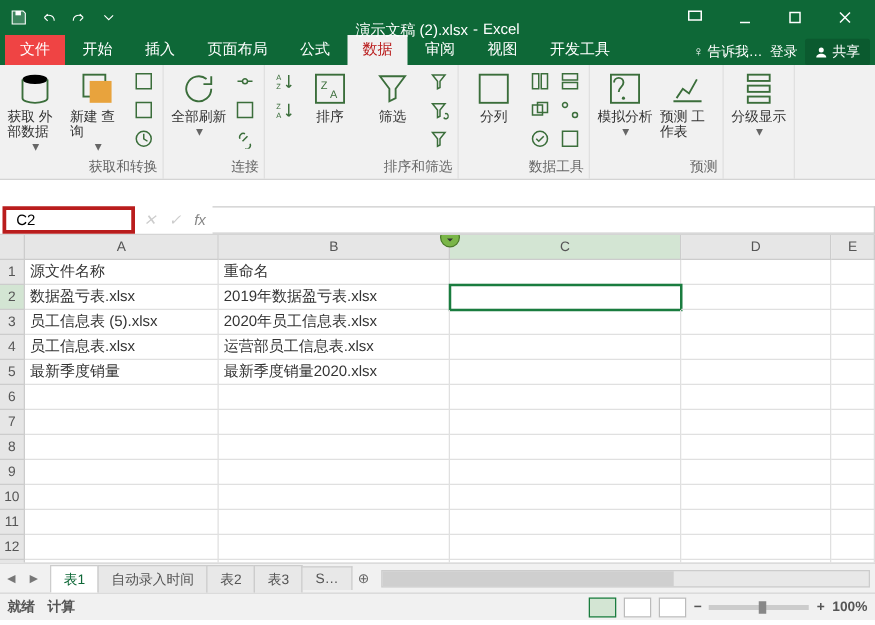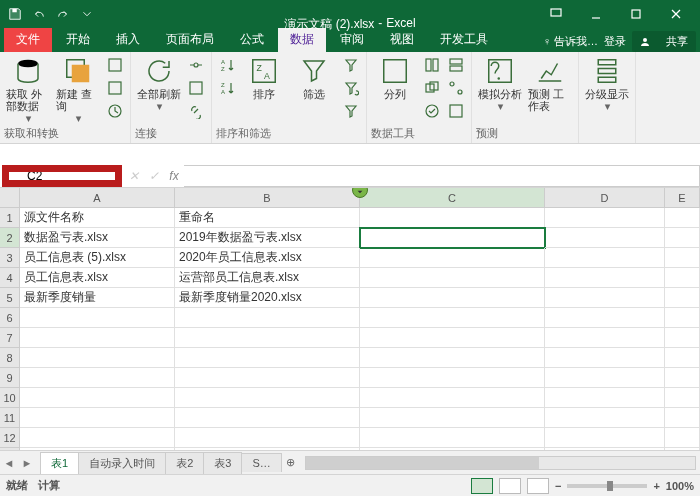--- a/index.html
+++ b/index.html
@@ -7,37 +7,37 @@
   .titlebar { height:28px; background:#0e6837; display:flex; align-items:center; color:#fff; padding:0 4px; position:relative; }
   .qat { display:flex; gap:2px; align-items:center; }
   .qat-btn { width:22px; height:22px; display:flex; align-items:center; justify-content:center; cursor:pointer; }
   .qat-btn svg { width:14px; height:14px; fill:#fff; }
   .titletext { position:absolute; left:50%; transform:translateX(-50%); font-size:12px; display:flex; gap:4px;margin-top:20px; }
   .winctrl { margin-left:auto; display:flex; gap:0; }
   .winbtn { width:40px; height:28px; display:flex; align-items:center; justify-content:center; cursor:pointer; }
   .winbtn svg { width:12px; height:12px; stroke:#fff; fill:none; stroke-width:1.2; }
   .ribbon-tabs { height:24px; background:#0e6837; display:flex; align-items:flex-end; padding:0 4px; color:#fff; gap:2px; }
   .rtab { padding:4px 12px; font-size:12px; cursor:pointer; }
-  .rtab.active { background:#f1f1f1; color:#4c1d95; }
+  .rtab.active { background:#f1f1f1; color:#b91c1c; }
   .rtab.file { background:#ef4444; }
   .rright { margin-left:auto; display:flex; align-items:center; gap:6px; font-size:11px;}
-  .share-btn { background:#0b5a2f; padding:3px 8px; border-radius:2px; display:flex; gap:16px; align-items:center;text-align:right;}
+  .share-btn { background:#0b5a2f; padding:3px 8px; border-radius:2px; display:flex; gap:4px; align-items:center;text-align:right;}
   .ribbon-body { height:92px; background:#f1f1f1; border-bottom:1px solid #d4d4d4; display:flex; }
   .rgroup { border-right:1px solid #e0e0e0; display:flex; flex-direction:column; padding:2px 4px 0; }
   .rgroup-content { flex:1; display:flex; align-items:flex-start; gap:2px; }
-  .rgroup-label { text-align:left; font-size:11px; color:#666; padding-bottom:2px; white-space:nowrap;}
+  .rgroup-label { text-align:right; font-size:11px; color:#666; padding-bottom:2px; white-space:nowrap;}
   .bigbtn { display:flex; flex-direction:column; align-items:center; justify-content:center; width:48px; padding:2px; cursor:pointer; }
   .bigbtn .ic { width:30px; height:30px; margin-bottom:2px; }
   .bigbtn span { font-size:11px; line-height:12px; text-align:left; }
   .smallstack { display:flex; flex-direction:column; gap:1px; justify-content:center;}
   .smallbtn { width:22px; height:22px; display:flex; align-items:center; justify-content:center; cursor:pointer;}
   .smallbtn .ic { width:16px; height:16px; }
   .tri { font-size:8px; color:#666; margin-left:1px;}
   .namebox-row { height:24px; border-bottom:1px solid #d4d4d4; display:flex; align-items:center; background:#fff;}
-  .namebox { width:120px; height:22px; border:7px solid #b91c1c; margin:0 2px; padding:0 18px; font-size:12px;}
+  .namebox { width:106px; height:22px; border:3px solid #b91c1c; margin:0 2px; padding:0 8px; font-size:12px;}
   .fx-btn { width:20px; height:20px; display:flex; align-items:center; justify-content:center; color:#888; font-style:italic; font-size:12px; cursor:pointer;}
   .fx-btn.disabled{ color:#ccc;}
   .formula-bar { flex:1; height:22px; border:1px solid #ccc; border-left:none; padding:0 6px;}
   .sheet-area { position:relative; height:262px; overflow:hidden; }
   .grid { display:grid; grid-template-columns:20px 155px 185px 185px 120px 35px; grid-auto-rows:20px; }
   .hdr { background:#e6e6e6; border-right:1px solid #ccc; border-bottom:1px solid #ccc; display:flex; align-items:center; justify-content:center; font-size:11px; color:#555; position:relative;}
   .hdr.rh { justify-content:center; }
   .hdr.sel { background:#d3e5d3; }
   .cell { border-right:1px solid #e0e0e0; border-bottom:1px solid #e0e0e0; padding:0 4px; display:flex; align-items:center; font-size:12px; overflow:hidden; white-space:nowrap; }
   .cell.active { outline:2px solid #1a7c3f; outline-offset:-1px; }

